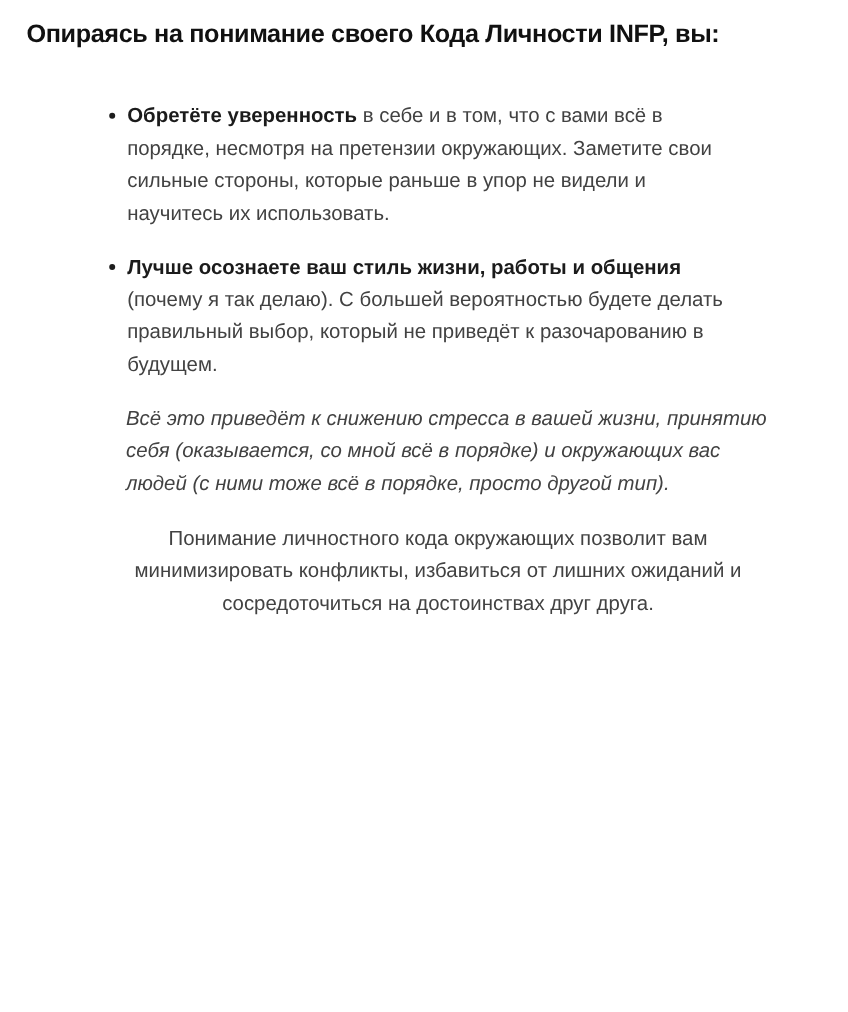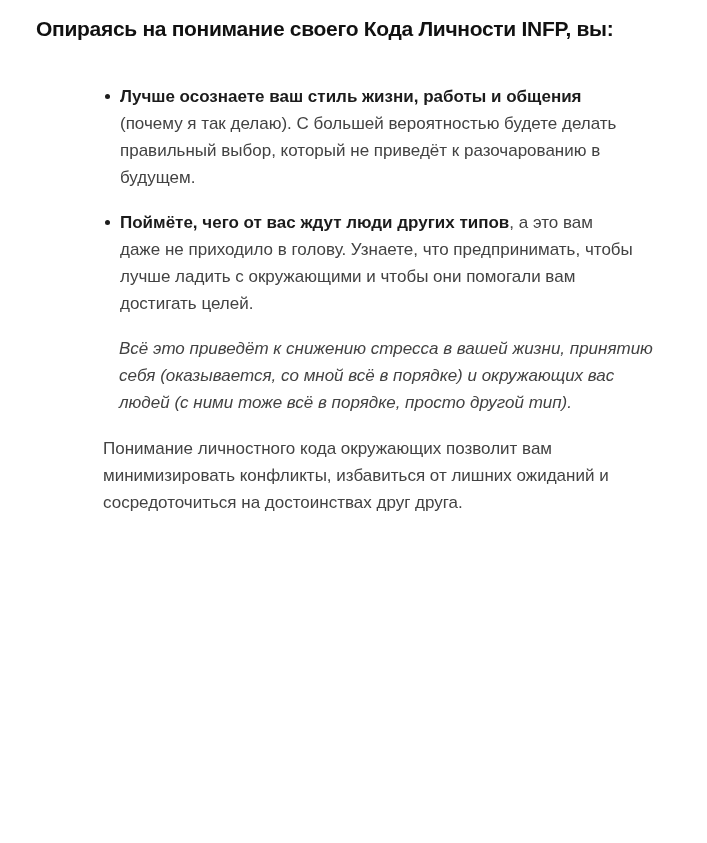--- a/index.html
+++ b/index.html
@@ -11,21 +11,21 @@
     width: 707px;
     height: 843px;
     font-family: "Liberation Sans", sans-serif;
     -webkit-font-smoothing: antialiased;
     overflow: hidden;
   }
   .page {
     box-sizing: border-box;
     width: 707px;
     height: 843px;
-    padding: 14px 28px 0 36px;
+    padding: 14px 28px 0 22px;
     background: #ffffff;
   }
   .title {
     margin: 0 0 40px 0;
     font-size: 21px;
     line-height: 29px;
     font-weight: bold;
     color: #111111;
     letter-spacing: -0.3px;
     white-space: nowrap;
@@ -68,35 +68,36 @@
     line-height: 27px;
     font-style: italic;
     color: #424242;
   }
   p.closing {
     margin: 0;
     width: 552px;
     font-size: 17px;
     line-height: 27px;
     color: #424242;
+    text-align: center;
   }
 </style>
 </head>
 <body>
 
 <div class="page">
   <h1 class="title">Опираясь на понимание своего Кода Личности INFP, вы:</h1>
 
   <div class="content">
     <ul class="benefits">
+      <li><span class="dot"></span><span class="lead">Обретёте уверенность</span><span> в себе и в том, что с вами всё в порядке, несмотря на претензии окружающих. Заметите свои сильные стороны, которые раньше в упор не видели и научитесь их использовать.</span></li>
 
       <li><span class="dot"></span><span class="lead">Лучше осознаете ваш стиль жизни, работы и общения</span><span> (почему я так делаю). С большей вероятностью будете делать правильный выбор, который не приведёт к разочарованию в будущем.</span></li>
 
 
-      <li><span class="dot"></span><span class="lead">Поймёте, чего от вас ждут люди других типов</span><span>, а это вам даже не приходило в голову. Узнаете, что предпринимать, чтобы лучше ладить с окружающими и чтобы они помогали вам достигать целей.</span></li>
 
     </ul>
 
     <p class="note">Всё это приведёт к снижению стресса в вашей жизни, принятию себя (оказывается, со мной всё в порядке) и окружающих вас людей (с ними тоже всё в порядке, просто другой тип).</p>
 
     <p class="closing">Понимание личностного кода окружающих позволит вам минимизировать конфликты, избавиться от лишних ожиданий и сосредоточиться на достоинствах друг друга.</p>
   </div>
 </div>
 
 </body></html>

